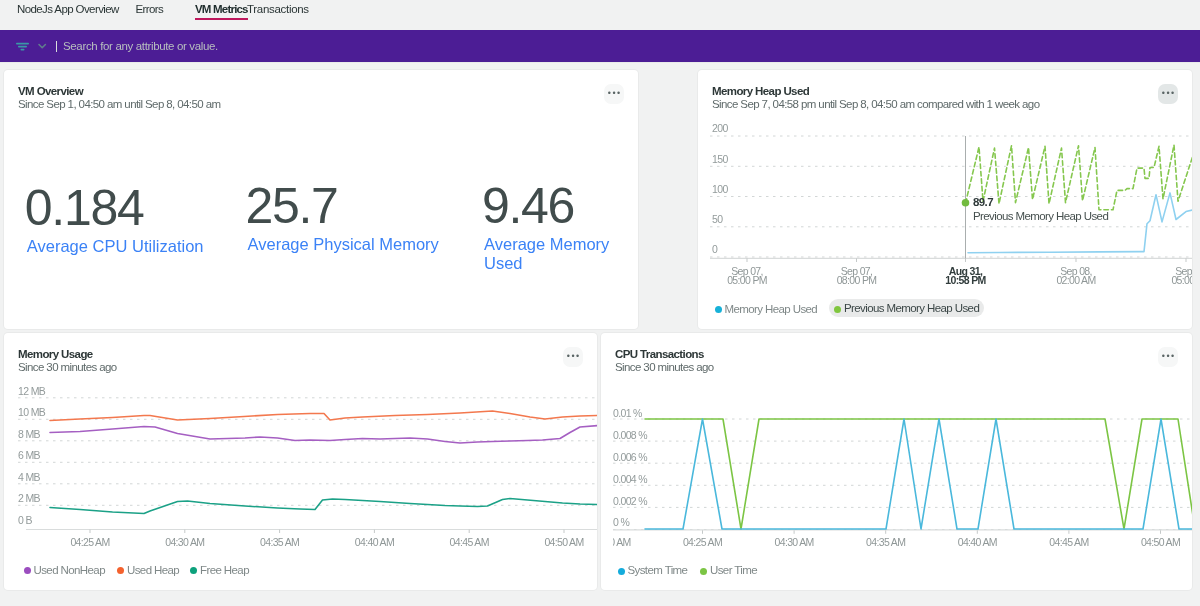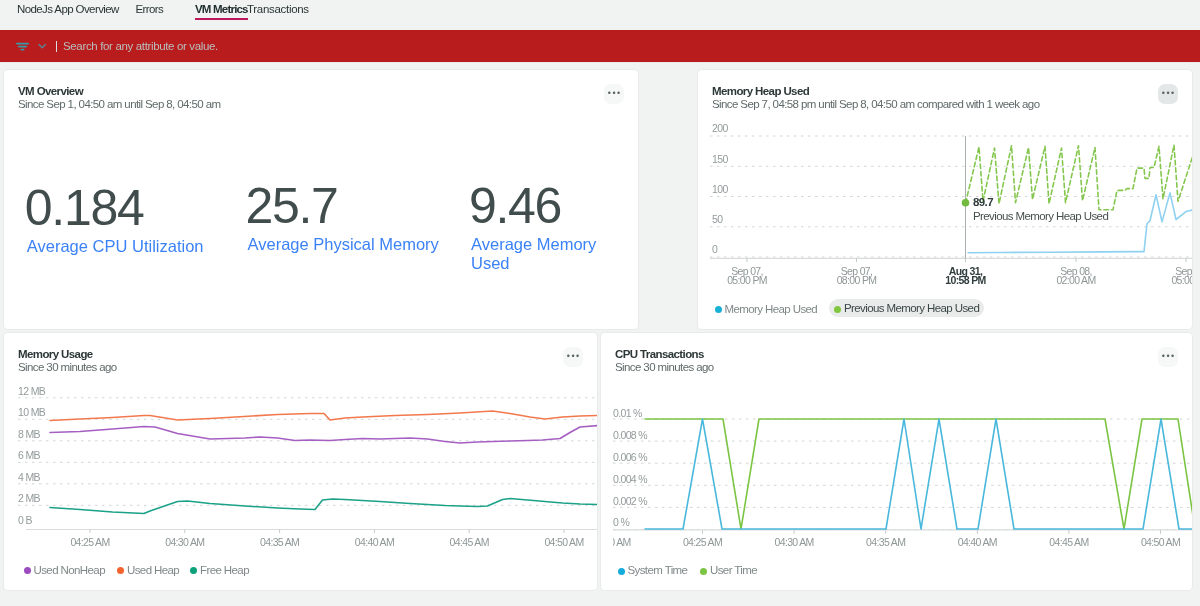--- a/index.html
+++ b/index.html
@@ -1,19 +1,19 @@
 <!DOCTYPE html>
 <html><head>
 <meta charset="utf-8">
 <style>
 * { margin:0; padding:0; box-sizing:border-box; }
 html,body { width:1200px; height:606px; background:#f1f2f2; font-family:"Liberation Sans", sans-serif; overflow:hidden; position:relative; }
 .tab { position:absolute; top:-1px; height:21px; line-height:20px; font-size:11.5px; letter-spacing:-0.6px; color:#2b3636; }
 .tab.active { font-weight:bold; letter-spacing:-0.8px; color:#1f2d2d; border-bottom:2px solid #be185d;margin-left:17px; }
-.searchbar { position:absolute; left:0; top:30px; width:1200px; height:32px; background:#b91c1c; box-shadow:0 1px 0 rgba(0,0,0,0.03); }
+.searchbar { position:absolute; left:0; top:30px; width:1200px; height:32px; background:#4c1d95; box-shadow:0 1px 0 rgba(0,0,0,0.03); }
 .ph { position:absolute; left:63px; top:0; height:32px; line-height:33px; font-size:11.5px; letter-spacing:-0.35px; color:#b8bfbf; }
 .panel { position:absolute; background:#fff; border-radius:4px; overflow:hidden; box-shadow:0 0 0 1px #e9eaea; }
 .ptitle { position:absolute; left:14px; top:14.5px; font-size:11.5px; letter-spacing:-0.6px; font-weight:bold; color:#2d3737; }
 .psub { position:absolute; left:14px; top:27.5px; font-size:11.5px; letter-spacing:-0.6px; color:#5f6a6a; }
 .dots { position:absolute; top:14px; right:14px; width:20px; height:20px; border-radius:7px; background:#f6f7f7; color:#5a6565; text-align:center; line-height:19.5px; font-size:9px; letter-spacing:1.5px; text-indent:1.5px; }
 .dots.hl { background:#e3e7e7; }
 .metric { position:absolute; }
 .mnum { font-size:50px; line-height:49px; color:#414c4c; letter-spacing:-1.3px; }
 .mlab { font-size:16.5px; color:#3b82f6; margin-top:3.5px; margin-left:2px; }
 .leg { position:absolute; font-size:11.5px; letter-spacing:-0.6px; color:#7f8888; line-height:18px; height:18px; }
@@ -41,21 +41,21 @@
   <div class="psub">Since Sep 1, 04:50 am until Sep 8, 04:50 am</div>
   <div class="dots">•••</div>
   <div class="metric" style="left:20.8px;top:114px;">
       <div class="mnum">0.184</div>
       <div class="mlab">Average CPU Utilization</div>
     </div>
   <div class="metric" style="left:241.5px;top:112.3px;">
       <div class="mnum">25.7</div>
       <div class="mlab">Average Physical Memory</div>
     </div>
-  <div class="metric" style="left:465px;top:112.3px;">
+  <div class="metric" style="left:478px;top:112.3px;">
       <div class="mnum">9.46</div>
       <div class="mlab">Average Memory Used</div>
     </div>
 </div>
 
 <div class="panel" style="left:698px;top:70px;width:494px;height:259px;">
   <svg width="494" height="259" style="position:absolute;left:0;top:0">
 <line x1="12" y1="66.0" x2="494" y2="66.0" stroke="#d2d6d6" stroke-width="1" stroke-dasharray="2.5,4.5"></line>
 <line x1="12" y1="96.3" x2="494" y2="96.3" stroke="#d2d6d6" stroke-width="1" stroke-dasharray="2.5,4.5"></line>
 <line x1="12" y1="126.5" x2="494" y2="126.5" stroke="#d2d6d6" stroke-width="1" stroke-dasharray="2.5,4.5"></line>

